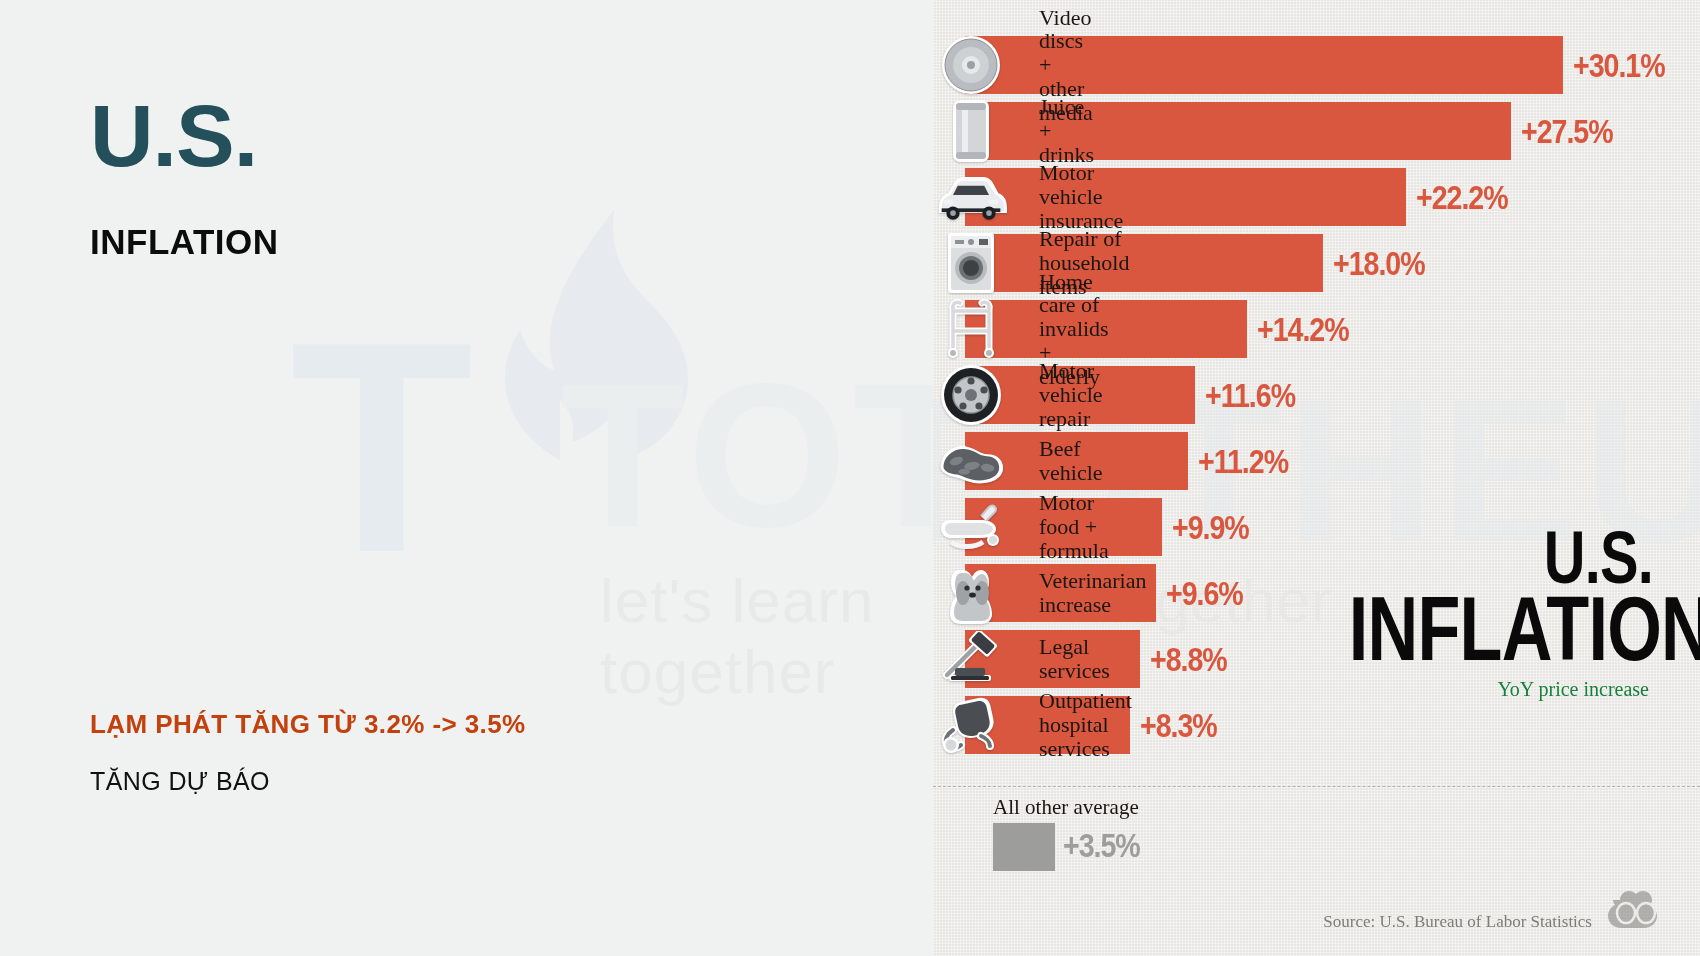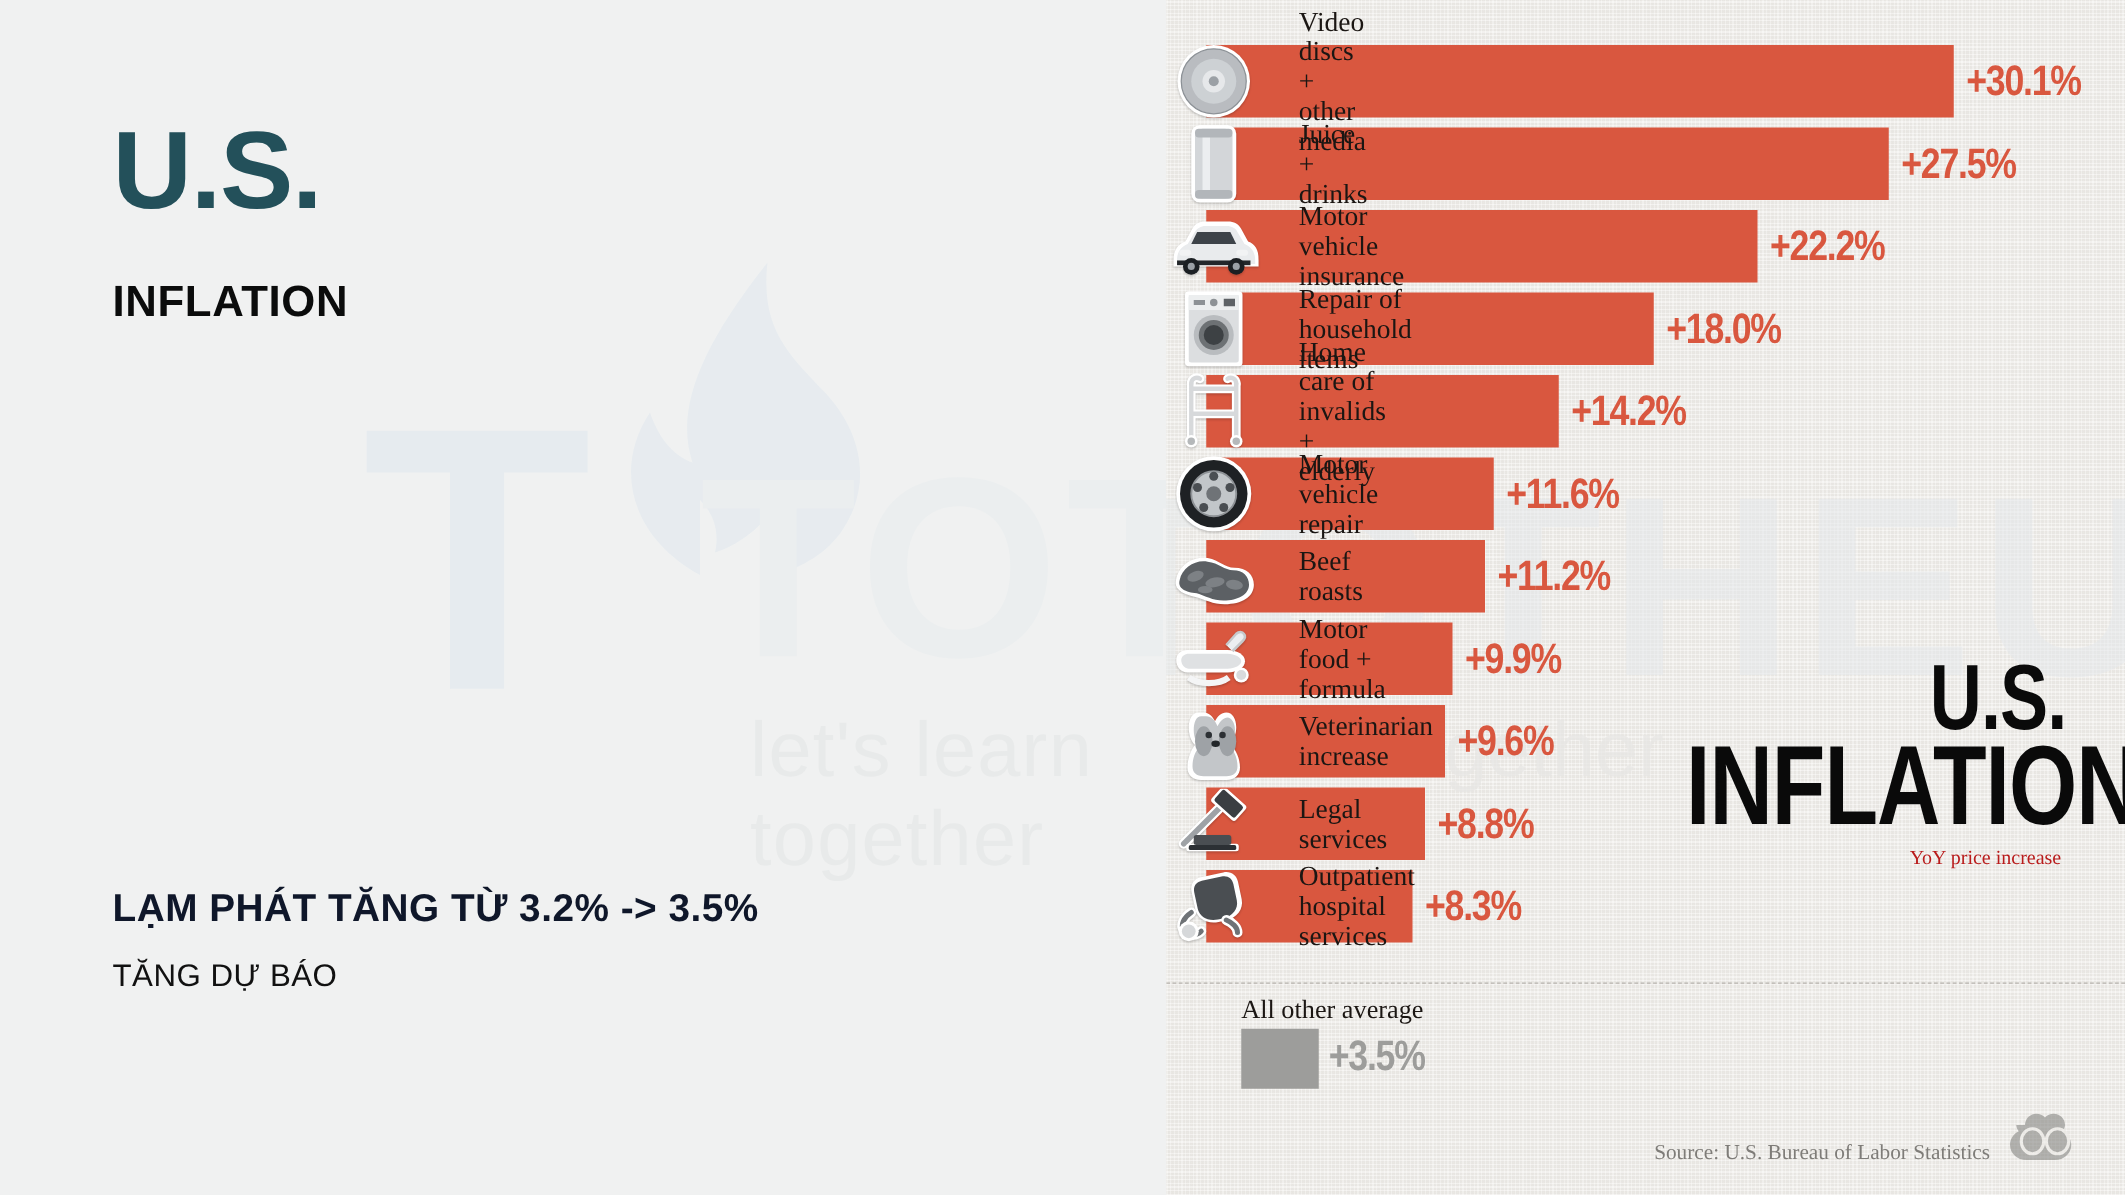--- a/index.html
+++ b/index.html
@@ -78,24 +78,24 @@
     position: absolute;
     left: 90px; top: 222px;
     font-size: 35px;
     font-weight: 700;
     letter-spacing: .5px;
     color: #0b0c0c;
   }
   #stat-line {
     position: absolute;
     left: 90px; top: 709px;
-    font-size: 31px;
+    font-size: 26px;
     font-weight: 700;
     letter-spacing: .4px;
-    color: #0f172a;
+    color: #c2410c;
   }
   #note-line {
     position: absolute;
     left: 90px; top: 767px;
     font-size: 25px;
     font-weight: 400;
     letter-spacing: .4px;
     color: #111;
   }
 
@@ -247,22 +247,22 @@
     padding: 5px 10px 8px;
     font-family: "Liberation Serif", serif;
     font-size: 30px;
     color: #1a1411;
     text-align: center;
     white-space: nowrap;
   }
   #t-sub {
     margin-top: 13px;
     font-family: "Liberation Serif", serif;
-    font-size: 16px;
-    color: #b91c1c;
+    font-size: 20px;
+    color: #15803d;
     text-align: right;
     padding-right: 4px;
   }
 
   
   #source {
     position: absolute;
     right: 108px; bottom: 24px;
     font-family: "Liberation Serif", serif;
     font-size: 17px;
@@ -420,21 +420,21 @@
       <path d="M6 28c2-12 14-20 26-18 10 2 14 8 22 8 10 0 16 6 16 14 0 10-10 16-24 16-10 0-16-4-24-6C12 40 4 36 6 28z" fill="#fff"></path>
       <path d="M9 28c2-10 13-17 23-15 9 1 14 7 21 7 8 0 13 5 13 12 0 8-9 13-21 13-9 0-15-4-22-6C14 38 7 35 9 28z" fill="#5c6064"></path>
       <g fill="#83878b" opacity=".85">
         <ellipse cx="22" cy="25" rx="7" ry="4" transform="rotate(-20 22 25)"></ellipse>
         <ellipse cx="38" cy="30" rx="8" ry="4" transform="rotate(-10 38 30)"></ellipse>
         <ellipse cx="54" cy="32" rx="7" ry="4" transform="rotate(8 54 32)"></ellipse>
         <ellipse cx="30" cy="36" rx="6" ry="3"></ellipse>
       </g>
     </svg>
           </div>
-          <div class="blabel">Beef roasts</div>
+          <div class="blabel">Beef vehicle</div>
           <div class="bval" style="left: 265px; color: rgb(217, 87, 63);">+11.2%</div>
         </div>
         <div class="row" style="top: 498px; height: 58px;">
           <div class="bar" style="width: 197px; background: rgb(217, 87, 63);"></div>
           <div class="ico" style="top: -4px;">
             <svg width="68" height="50" viewBox="0 0 68 50">
       <path d="M4 26c0-5 4-8 9-8h32c8 0 14 4 14 9s-6 9-14 9H13c-5 0-9-4-9-10z" fill="#fff"></path>
       <path d="M8 26c0-3 3-5 6-5h31c6 0 11 3 11 6s-5 6-11 6H14c-3 0-6-3-6-7z" fill="#dfe1e3"></path>
       <path d="M44 14l8-9c2-2 5-2 6 0 2 2 1 4-1 6l-8 8" fill="#eceef0" stroke="#c6c9cb" stroke-width="2"></path>
       <circle cx="56" cy="38" r="6" fill="#fff"></circle>

